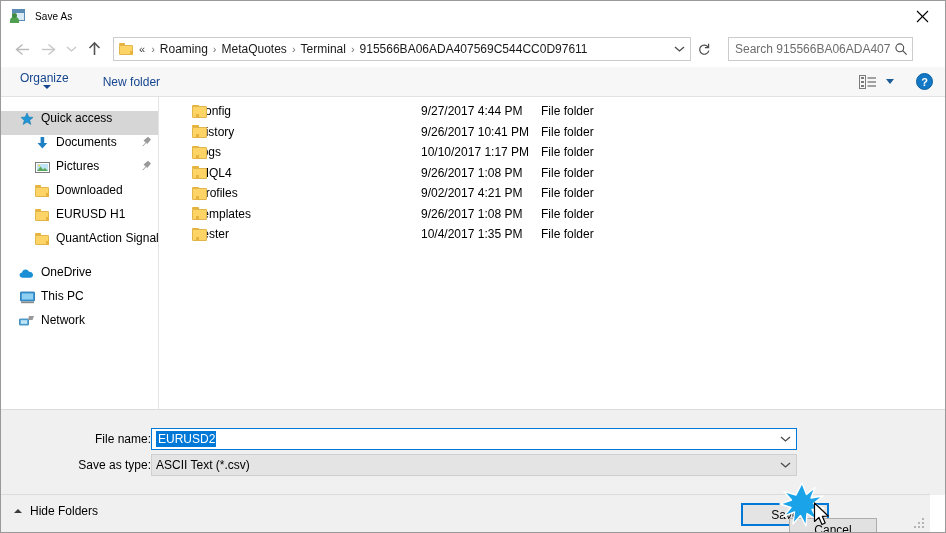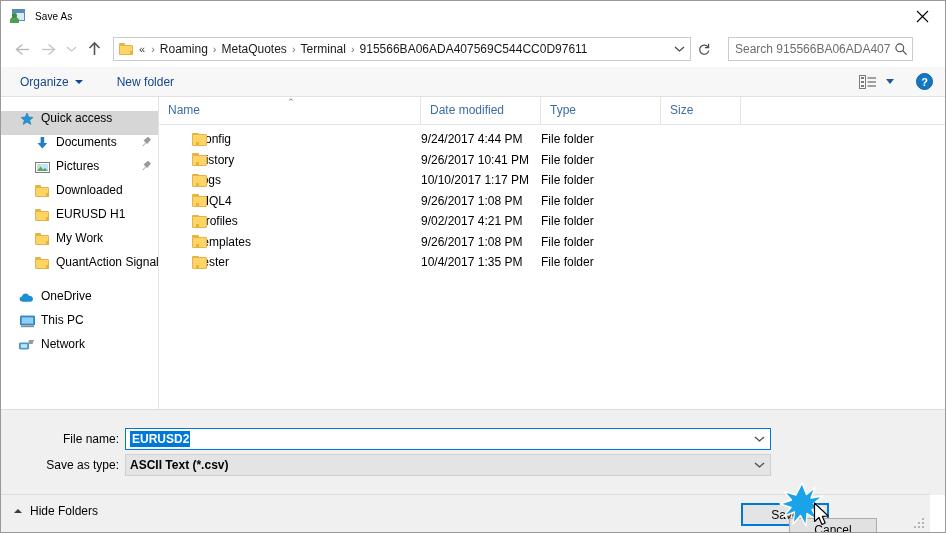--- a/index.html
+++ b/index.html
@@ -219,21 +219,21 @@
     box-sizing: border-box;
   }
   .tb-item {
     font-size: 12px;
     color: #15458e;
     display: flex;
     align-items: center;
     padding: 0 6px;
     height: 22px;
   }
-  .tb-item.organize { margin-left: 13px; }
+  .tb-item.organize { margin-left: 13px; flex-direction: column; }
   .tb-item.newfolder { margin-left: 22px; }
   .tb-caret {
     margin-left: 6px;
     width: 0; height: 0;
     border-left: 4px solid transparent;
     border-right: 4px solid transparent;
     border-top: 4px solid #15458e;
   }
   .tb-right {
     margin-left: auto;
@@ -390,38 +390,36 @@
     position: absolute;
     left: 0;
     height: 22px;
     display: flex;
     align-items: center;
     width: 100%;
   }
   .form-row.r1 { top: 18px; }
   .form-row.r2 { top: 44px; }
   .form-label {
-    width: 124px;
+    width: 150px;
     text-align: right;
     font-size: 12px;
     color: #000000;
     flex: none;
-    padding-right: 6px;
     box-sizing: border-box;
   }
   .combo {
     height: 22px;
     width: 646px;
     flex: none;
     box-sizing: border-box;
     display: flex;
     align-items: center;
     background: #ffffff;
     border: 1px solid #0078d7;
-    font-weight: bold;
   }
   .combo.readonly {
     background: #e4e4e4;
     border: 1px solid #cfcfcf;
   }
   .combo-value {
     flex: 1;
     font-size: 12px;
     margin-left: 4px;
     color: #000000;
@@ -691,39 +689,29 @@
         <span class="side-icon">
           <span class="folder-glyph" style="width:14px;height:12px;display:block;">
             <span class="tab"></span>
               <span class="body"></span>
               <span class="fold"></span>
           </span>
         </span>
         <span class="side-label">EURUSD H1</span>
       </div>
 
+
       <div class="side-item indent-1">
         <span class="side-icon">
           <span class="folder-glyph" style="width:14px;height:12px;display:block;">
             <span class="tab"></span>
               <span class="body"></span>
               <span class="fold"></span>
           </span>
         </span>
-        <span class="side-label">My Work</span>
-      </div>
-
-      <div class="side-item indent-1">
-        <span class="side-icon">
-          <span class="folder-glyph" style="width:14px;height:12px;display:block;">
-            <span class="tab"></span>
-              <span class="body"></span>
-              <span class="fold"></span>
-          </span>
-        </span>
         <span class="side-label">QuantAction Signal</span>
       </div>
 
       <div class="group-gap"></div>
 
       <div class="side-item indent-0">
         <span class="side-icon">
           <svg width="16" height="11" viewBox="0 0 16 11">
             <path d="M4 9.8 C1.8 9.8 0.6 8.4 0.6 7 C0.6 5.6 1.8 4.6 3.1 4.6 C3.3 2.9 4.8 1.6 6.6 1.6 C8.1 1.6 9.4 2.5 9.9 3.8 C11.9 3.5 13.8 4.8 14 6.7 C14.1 8.4 12.9 9.8 11.2 9.8 Z" fill="#1a8fd3"></path>
           </svg>
@@ -748,43 +736,34 @@
             <rect x="0.5" y="4" width="9" height="6" rx="0.5" fill="#5fb0e0" stroke="#2a79ad" stroke-width="0.8"></rect>
             <rect x="2" y="5.2" width="6" height="3.6" fill="#bde4f7"></rect>
             <path d="M10 1 L15 1 L13.5 5 L9 5 Z" fill="#9a9a9a"></path>
           </svg>
         </span>
         <span class="side-label">Network</span>
       </div>
     </div>
 
     <div class="filelist">
-      <div class="col-header">
-        <div class="col c-name">
-          <span>Name</span>
-          <span class="sort-caret">⌃</span>
-        </div>
-        <div class="col c-date">Date modified</div>
-        <div class="col c-type">Type</div>
-        <div class="col c-size">Size</div>
-      </div>
 
       <div style="padding-top:4px;">
         <div class="row">
           <div class="cell-name">
             <span class="row-folder-icon">
               <span class="folder-glyph" style="width:15px;height:13px;display:block;">
                 <span class="tab"></span>
                   <span class="body"></span>
                   <span class="fold"></span>
               </span>
             </span>
             <span>config</span>
           </div>
-          <div class="cell-date">9/24/2017 4:44 PM</div>
+          <div class="cell-date">9/27/2017 4:44 PM</div>
           <div class="cell-type">File folder</div>
           <div class="cell-size"></div>
         </div>
         <div class="row">
           <div class="cell-name">
             <span class="row-folder-icon">
               <span class="folder-glyph" style="width:15px;height:13px;display:block;">
                 <span class="tab"></span>
                   <span class="body"></span>
                   <span class="fold"></span>

